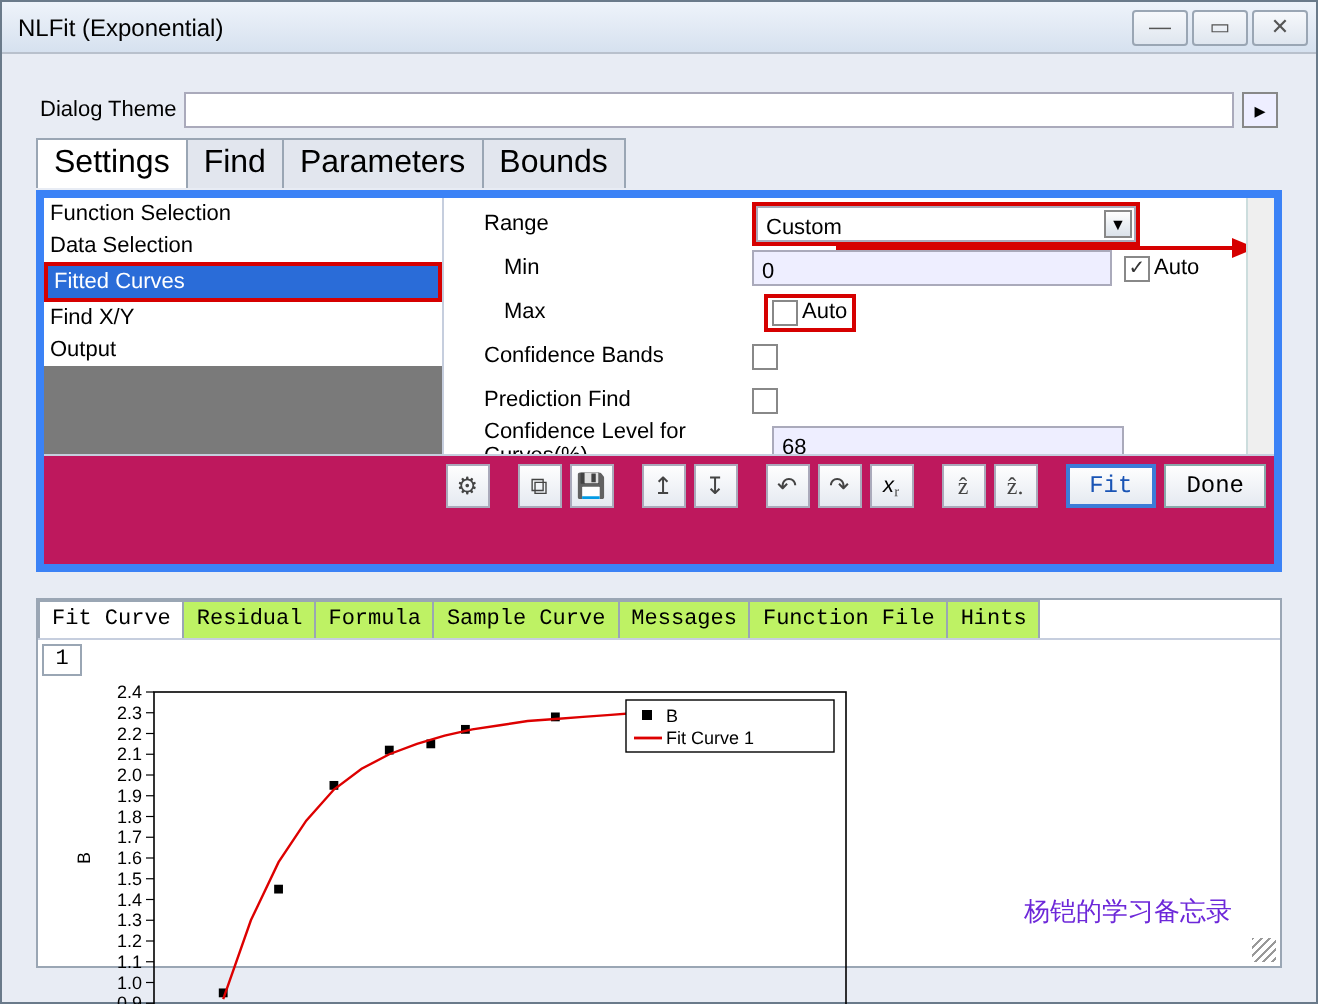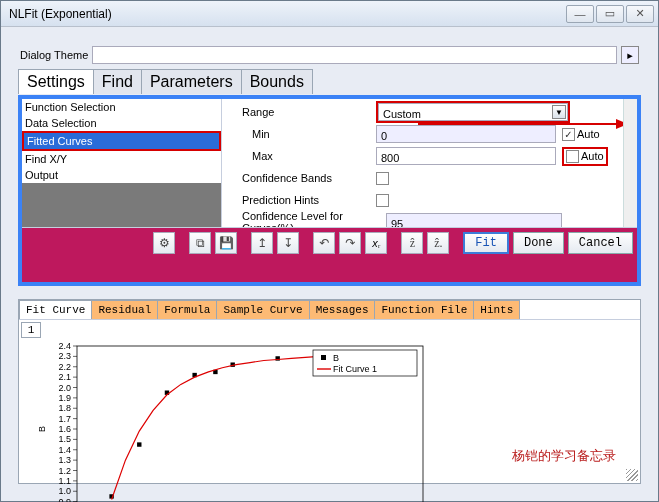--- a/index.html
+++ b/index.html
@@ -32,26 +32,26 @@
 .chk{width:13px;height:13px;border:1px solid #888;background:#fff;display:inline-flex;align-items:center;justify-content:center;font-size:10px;color:#333}
 .redArrow{position:absolute;left:196px;top:18px;width:210px;height:14px;pointer-events:none}
 .sbar{position:absolute;right:0;top:0;bottom:0;width:14px;border-left:1px solid #cdd;background:#efefef}
 .toolbar{display:flex;justify-content:flex-end;align-items:center;gap:4px;padding:4px;border-top:1px solid #c6cede}
 .tbtn{width:22px;height:22px;border:1px solid #aab;background:linear-gradient(#fefefe,#e5eaf1);display:flex;align-items:center;justify-content:center;font-family:serif;font-size:12px;color:#444}
 .sep{width:6px}
 .bigbtn{height:22px;padding:0 10px;border:1px solid #8aa;background:linear-gradient(#fefefe,#e5eaf1);font-family:"Courier New",monospace;font-size:12px}
 .bigbtn.fit{border:2px solid #3c7cd8;color:#1954b5}
 .lower{flex:1;border:1px solid #9aa6b4;background:#fff;margin-top:11px;display:flex;flex-direction:column;min-height:0}
 .ltabs{display:flex}
-.ltab{padding:3px 6px;border:1px solid #9aa6b4;border-bottom:none;background:#fdba74;margin-right:-1px;font-family:"Courier New",monospace;font-size:11px}
+.ltab{padding:3px 6px;border:1px solid #9aa6b4;border-bottom:none;background:#bef264;margin-right:-1px;font-family:"Courier New",monospace;font-size:11px}
 .ltab.active{background:#fff}
 .plotarea{flex:1;border-top:1px solid #c6cede;position:relative;background:#fff}
 .ptab{position:absolute;left:2px;top:2px;width:20px;height:16px;border:1px solid #9aa6b4;background:#fff;display:flex;align-items:center;justify-content:center;font-family:"Courier New",monospace}
 .chart{position:absolute;left:14px;top:20px;width:400px;height:200px}
-.watermark{position:absolute;right:24px;bottom:18px;color:#b91c1c;font-size:13px}
+.watermark{position:absolute;right:24px;bottom:18px;color:#6d28d9;font-size:13px}
 .resize{position:absolute;right:2px;bottom:2px;width:12px;height:12px;background:repeating-linear-gradient(135deg,#999 0 1px,transparent 1px 3px)}
 svg text{font-size:9px;fill:#000}
 </style>
 </head>
 <body>
 
 <div class="window">
   <div class="titlebar">
     <div class="t">NLFit (Exponential)</div>
     <div class="winbtn">—</div>
@@ -108,43 +108,40 @@
                 <span>0</span>
               </div>
             <div class="auto">
                 <span class="chk">✓</span>
                 <span>Auto</span>
               </div>
           </div>
 
           <div class="frow">
             <div class="lbl" style="padding-left:26px">Max</div>
-            <div class="vbox">
-                <span>800</span>
-              </div>
             <div class="redbox" style="margin-left:6px;padding:1px 2px">
               <div class="auto" style="margin:0">
                   <span class="chk"></span>
                   <span>Auto</span>
                 </div>
             </div>
           </div>
 
           <div class="frow">
             <div class="lbl">Confidence Bands</div>
             <span class="chk"></span>
           </div>
           <div class="frow">
-            <div class="lbl">Prediction Hints</div>
+            <div class="lbl">Prediction Find</div>
             <span class="chk"></span>
           </div>
           <div class="frow">
             <div class="lbl" style="width:160px">Confidence Level for Curves(%)</div>
             <div class="vbox ro" style="width:176px">
-                <span>95</span>
+                <span>68</span>
               </div>
           </div>
 
           <div class="sbar"></div>
         </div>
       </div>
 
       <div class="toolbar">
         <div class="tbtn">⚙</div>
         <div class="sep"></div>
@@ -156,21 +153,20 @@
         <div class="sep"></div>
         <div class="tbtn">↶</div>
         <div class="tbtn">↷</div>
         <div class="tbtn"><i>x</i>ᵣ</div>
         <div class="sep"></div>
         <div class="tbtn">ẑ</div>
         <div class="tbtn">ẑ.</div>
         <div class="sep"></div>
         <button class="bigbtn fit">Fit</button>
         <button class="bigbtn">Done</button>
-        <button class="bigbtn">Cancel</button>
       </div>
     </div>
 
     <div class="lower">
       <div class="ltabs">
         <div class="ltab active">Fit Curve</div>
         <div class="ltab">Residual</div>
         <div class="ltab">Formula</div>
         <div class="ltab">Sample Curve</div>
         <div class="ltab">Messages</div>

